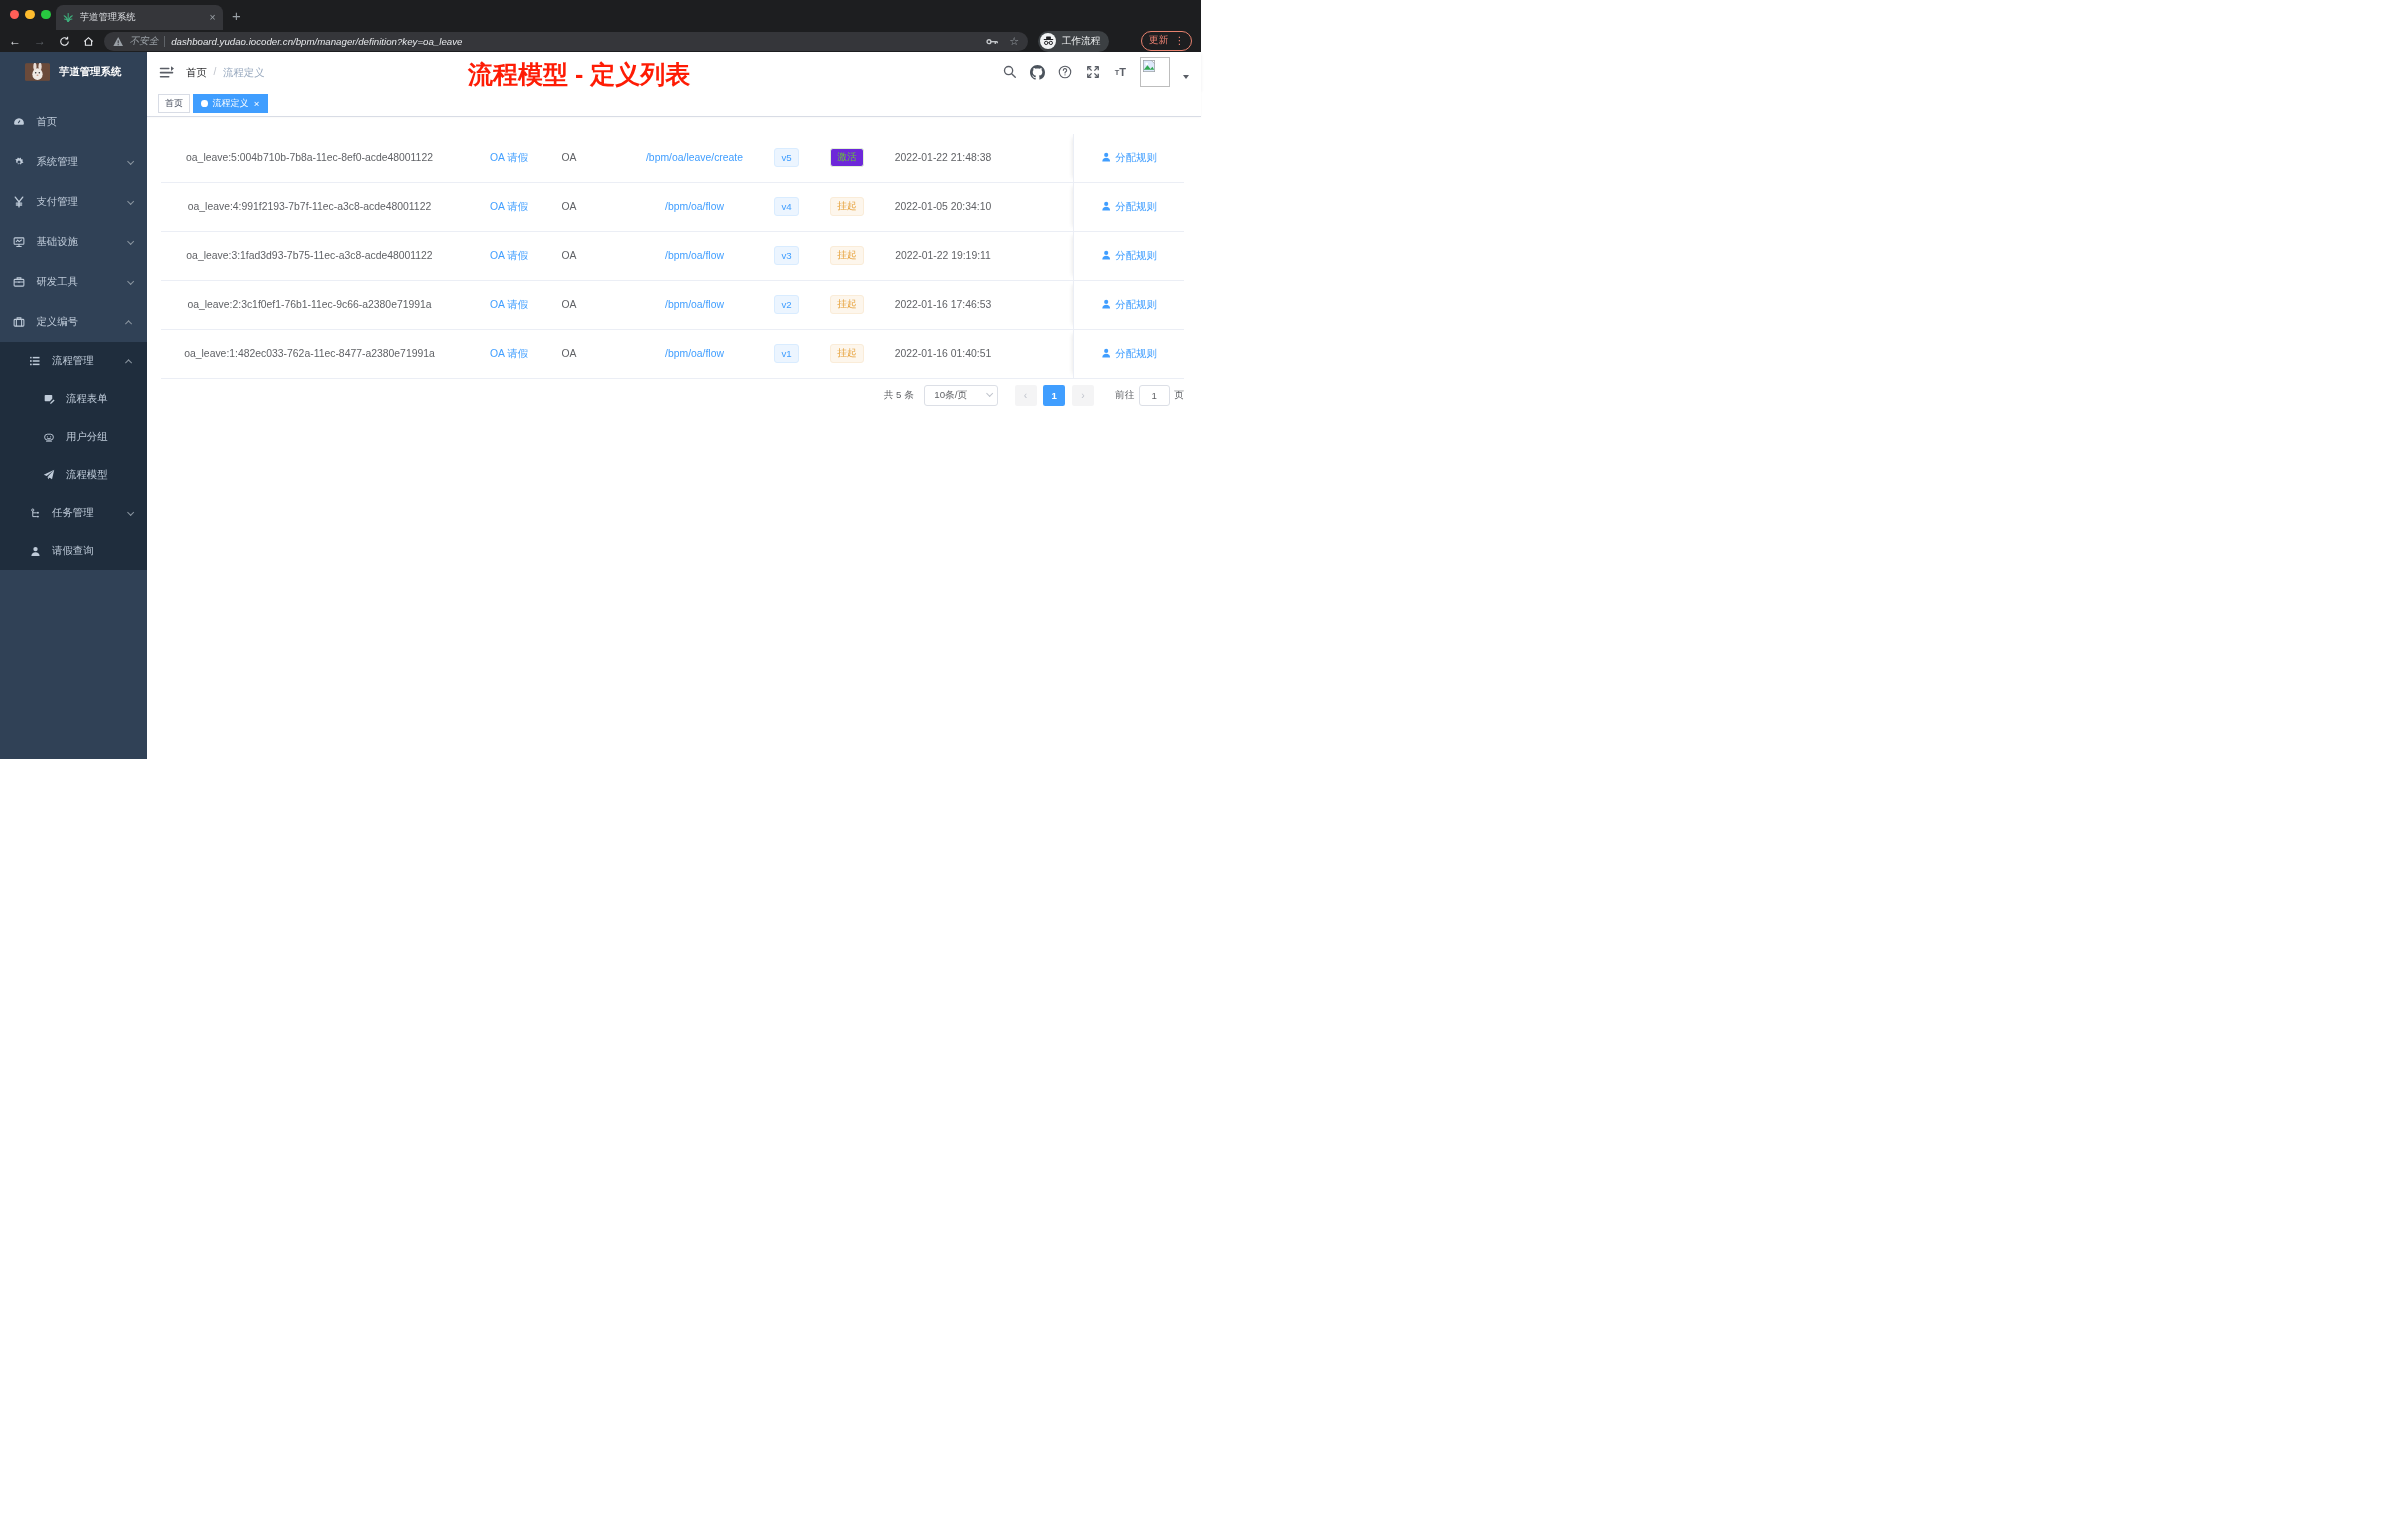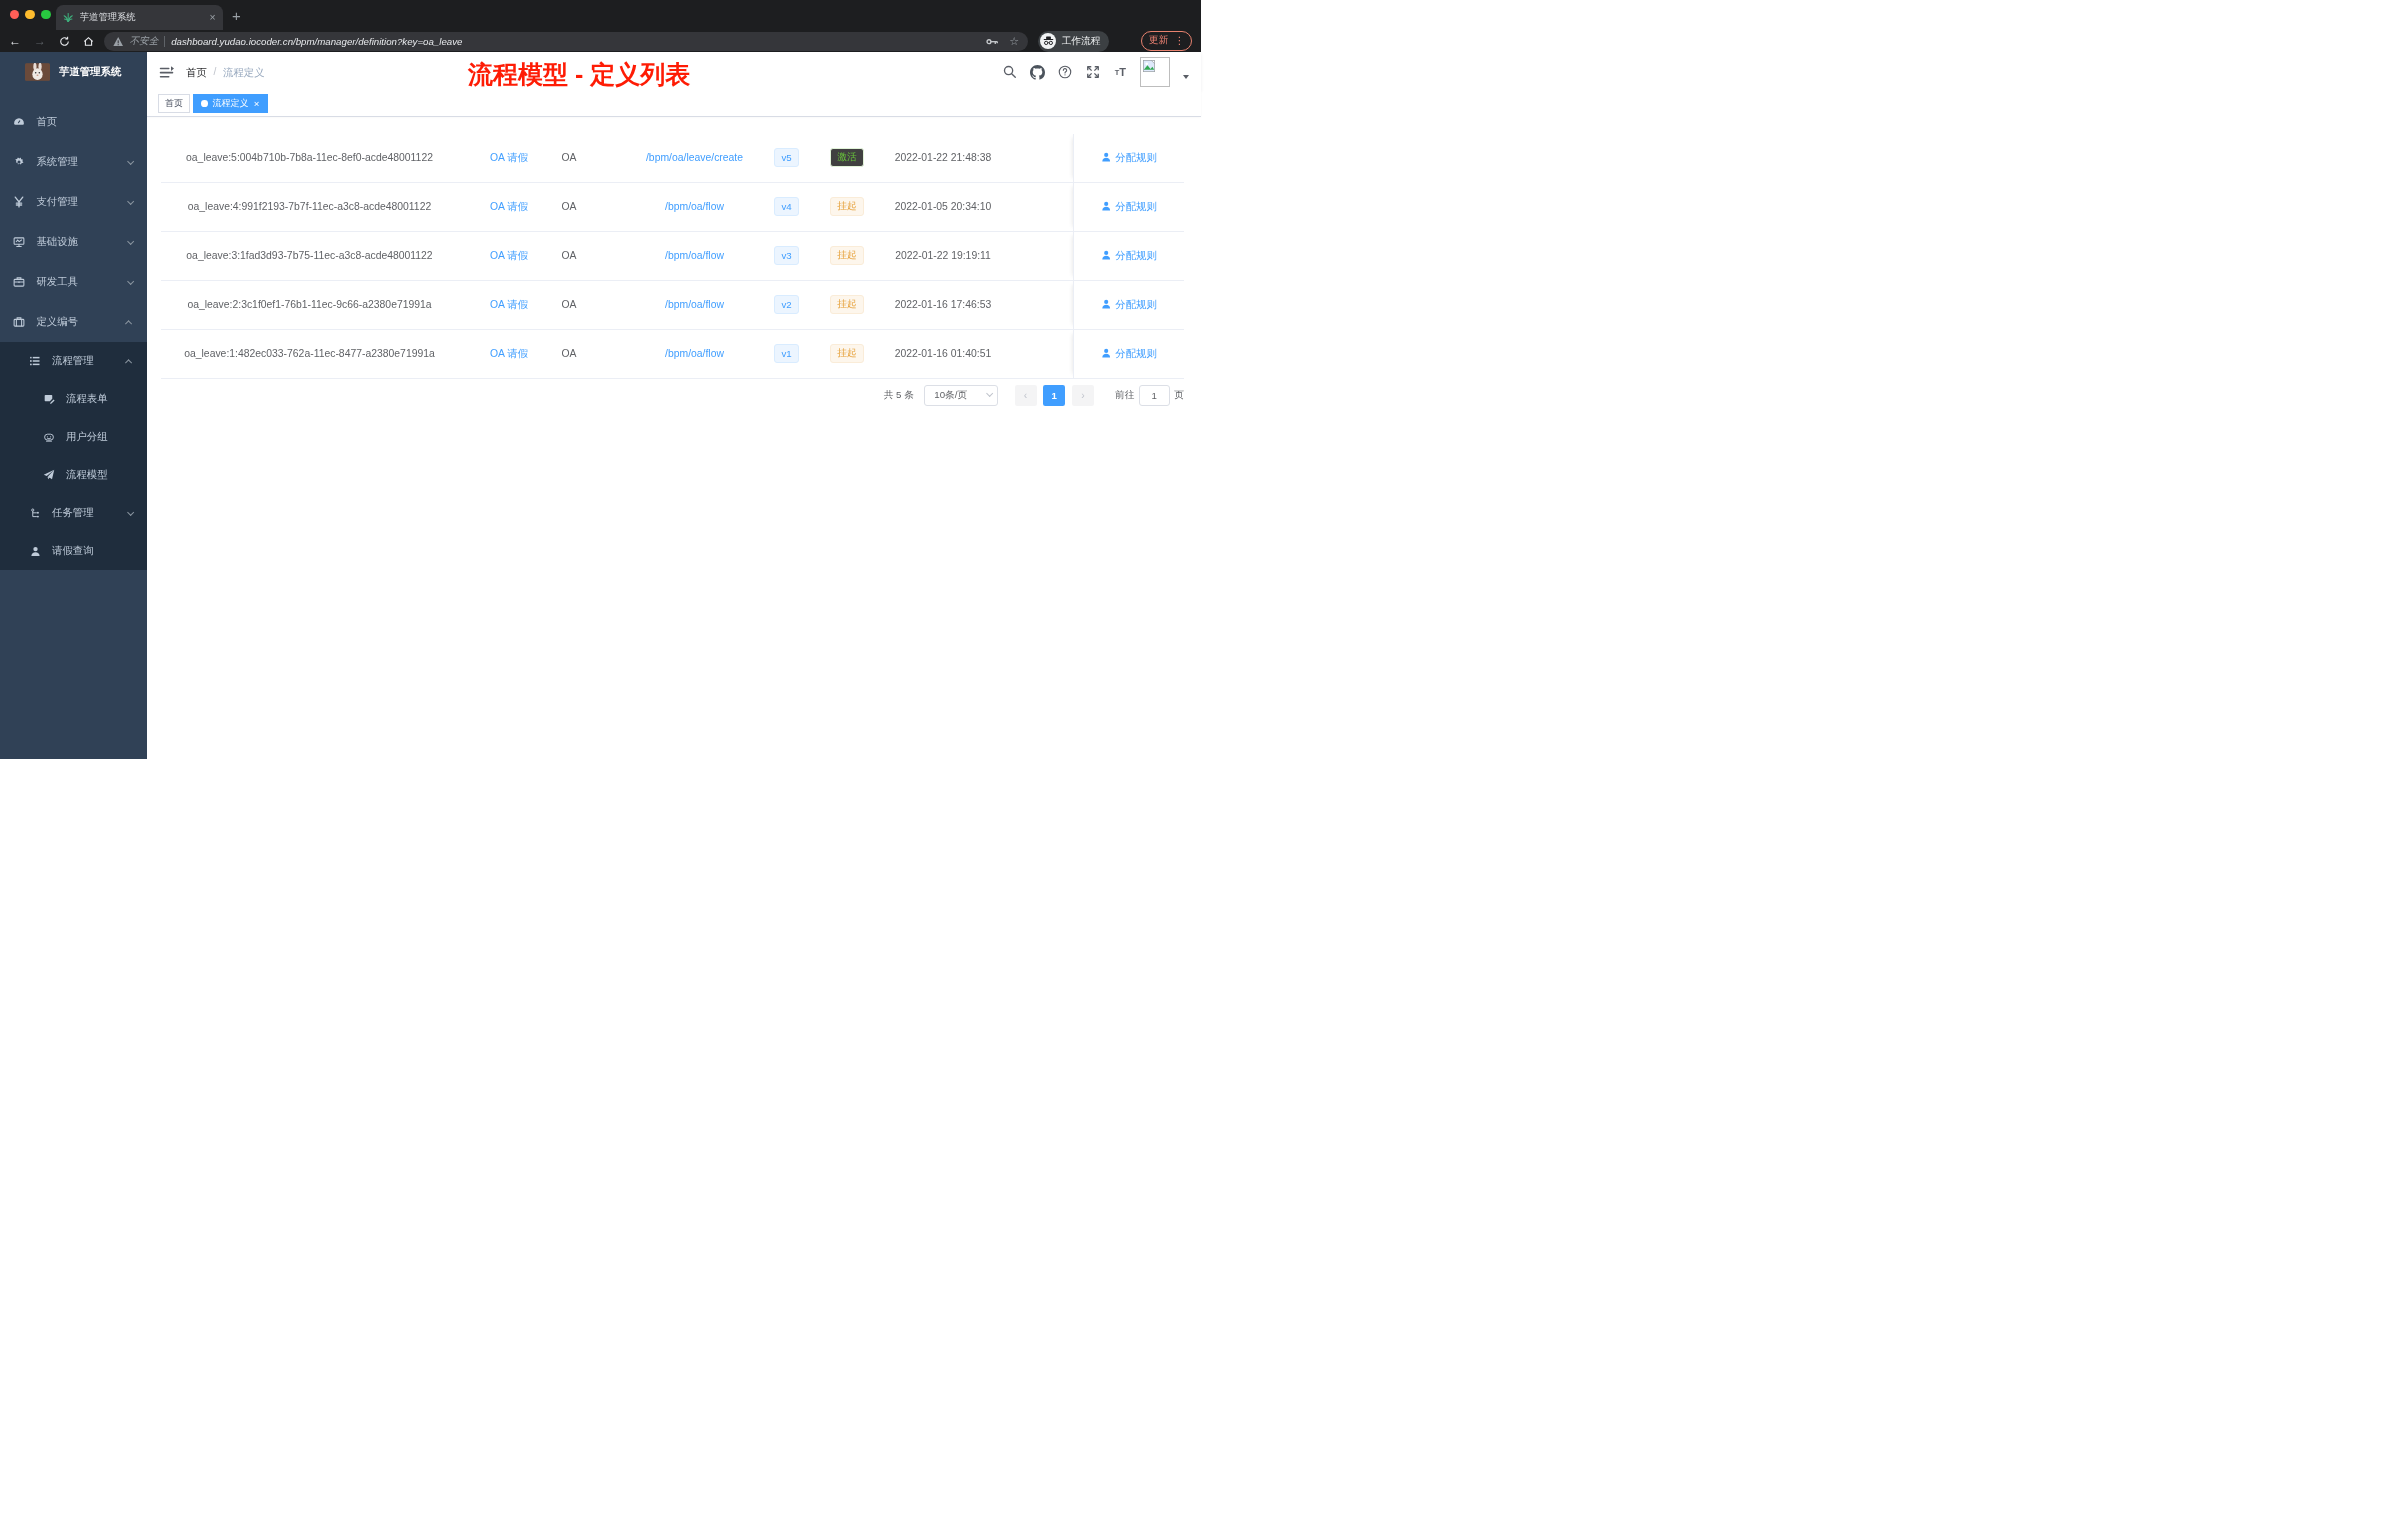--- a/index.html
+++ b/index.html
@@ -96,21 +96,21 @@
   .th-row .cell { height:34px; font-weight:bold; color:#515a6e; }
   .cell { display:flex; align-items:center; justify-content:center; height:48px; overflow:hidden; }
   .body-row { border-bottom:0.7px solid #ebeef5; background:#fff; }
   .fixed-cell { border-left:0.7px solid #ebeef5; box-shadow:-3.7px 0 4.5px -3.7px rgba(0,0,0,.12); background:inherit; }
   .th-row .fixed-cell { background:#f8f8f9; }
   .body-row .fixed-cell { background:#fff; }
   .link { color:#409eff; cursor:pointer;margin-left:28px; }
   .el-tag { display:inline-flex; align-items:center; height:19.3px; padding:0 6.7px; border-radius:3px;
     font-size:9.7px; border:0.7px solid; }
   .tag-version { background:#ecf5ff; border-color:#d9ecff; color:#409eff; }
-  .tag-success { background:#404040; border-color:#e1f3d8; color:#67c23a;text-align:right; }
+  .tag-success { background:#6d28d9; border-color:#e1f3d8; color:#67c23a;text-align:right; }
   .tag-warning { background:#fdf6ec; border-color:#faecd8; color:#e6a23c; }
   .action-link { display:inline-flex; align-items:center; gap:3.7px; color:#409eff; cursor:pointer; }
 
   
   .pager { position:absolute; left:14px; top:268px; width:1023px; height:21px; display:flex;
     align-items:center; justify-content:flex-end; font-size:9.7px; color:#606266; }
   .pg-total { margin-right:10.4px; }
   .pg-size { width:74px; height:21px; border:0.7px solid #dcdfe6; border-radius:3px; display:flex;
     align-items:center; justify-content:space-between; padding:0 6px 0 9px; margin-right:16.3px;
     color:#606266; cursor:pointer; }

